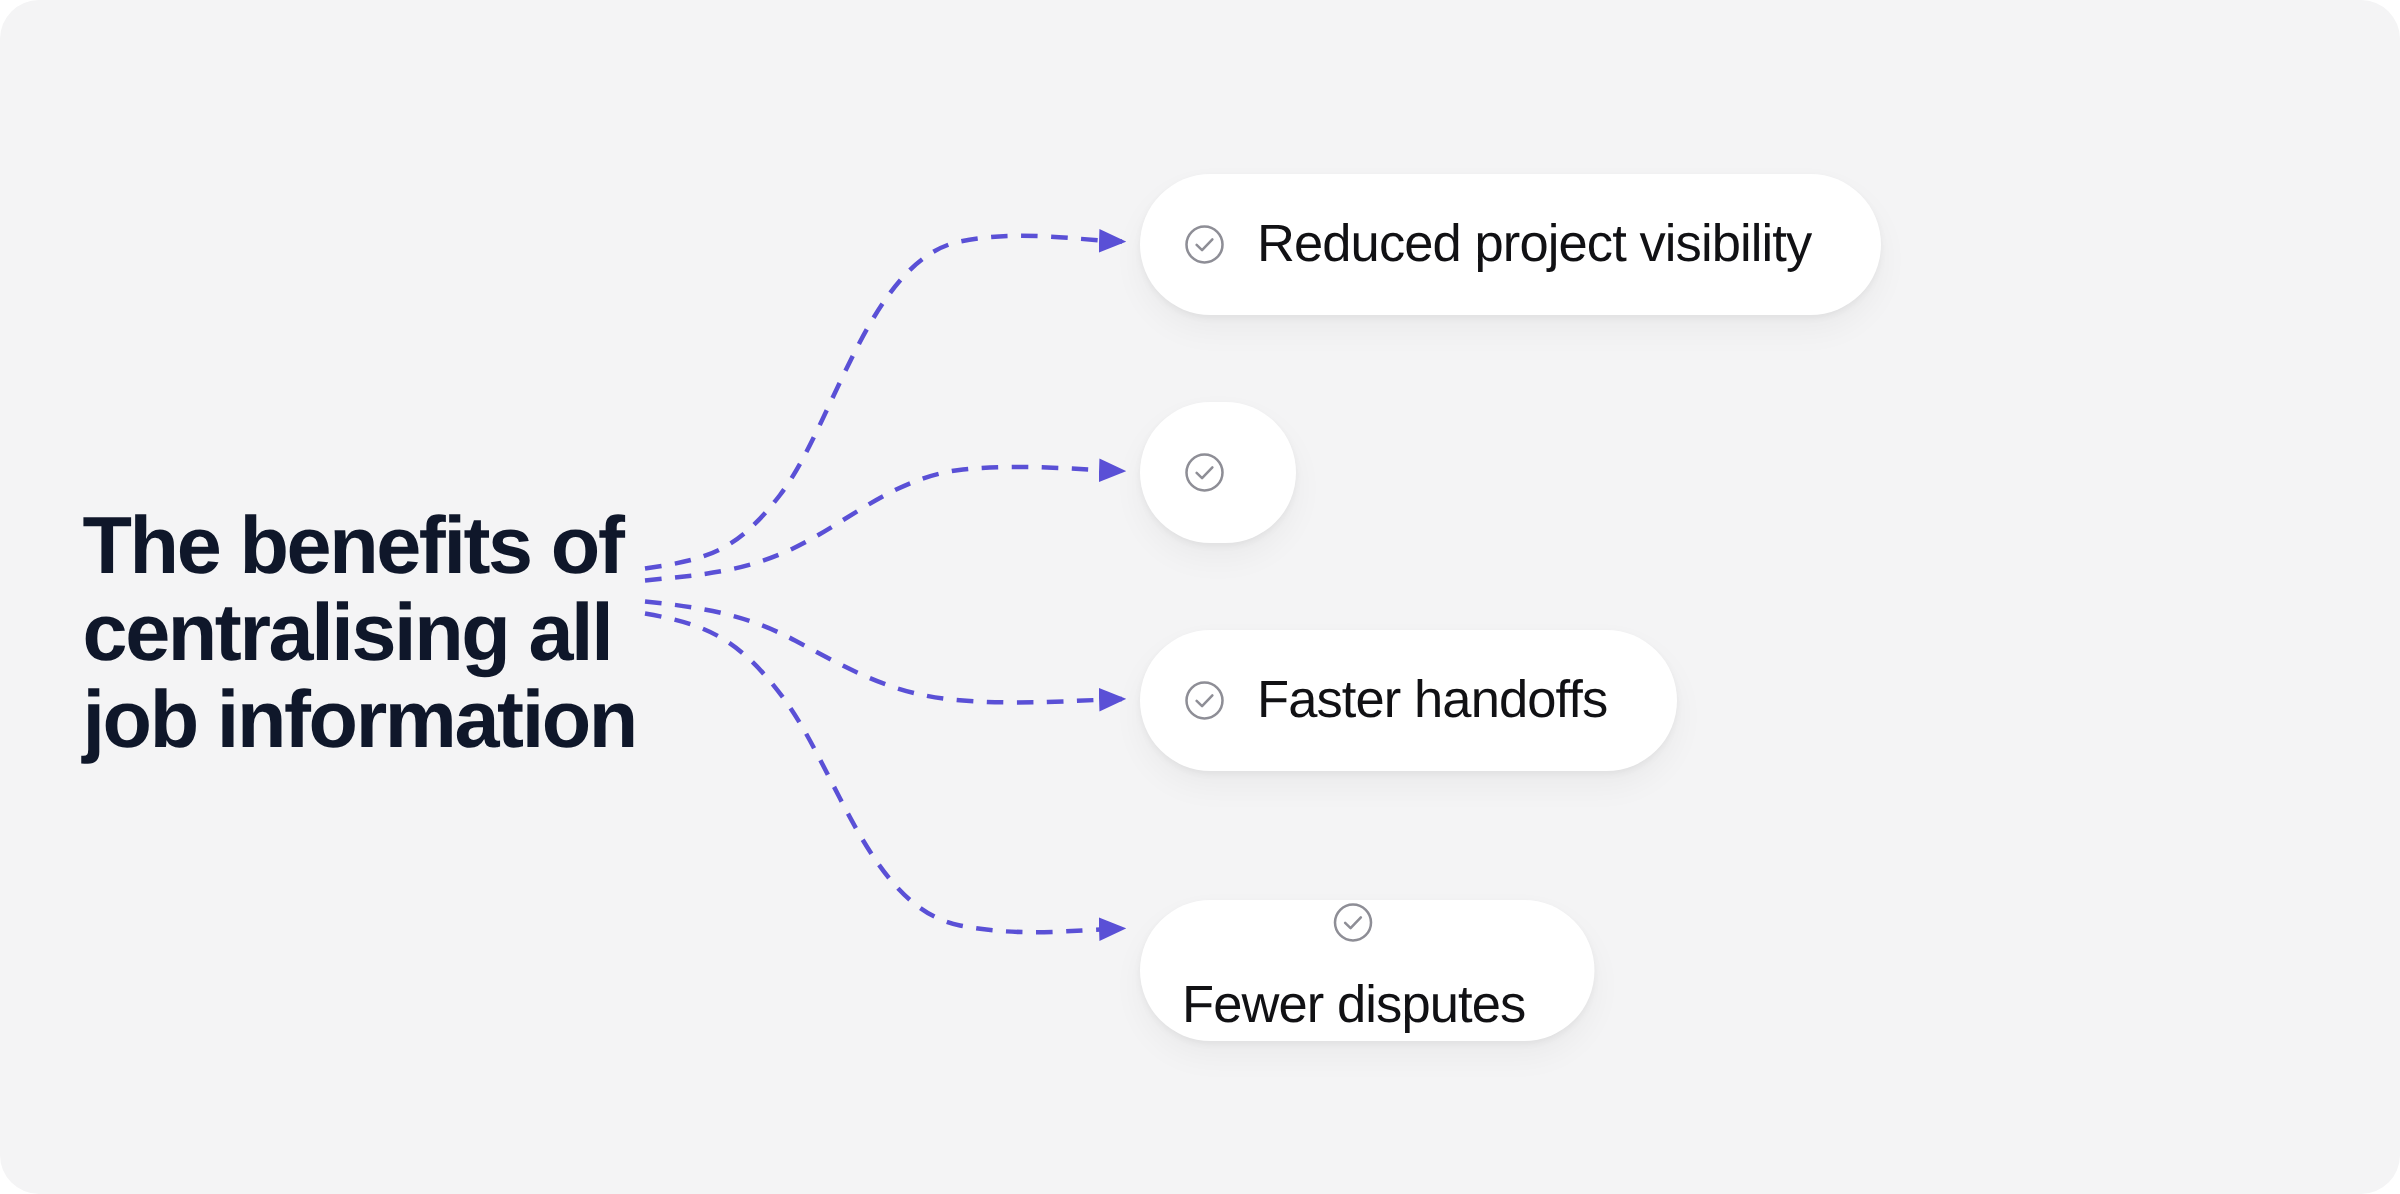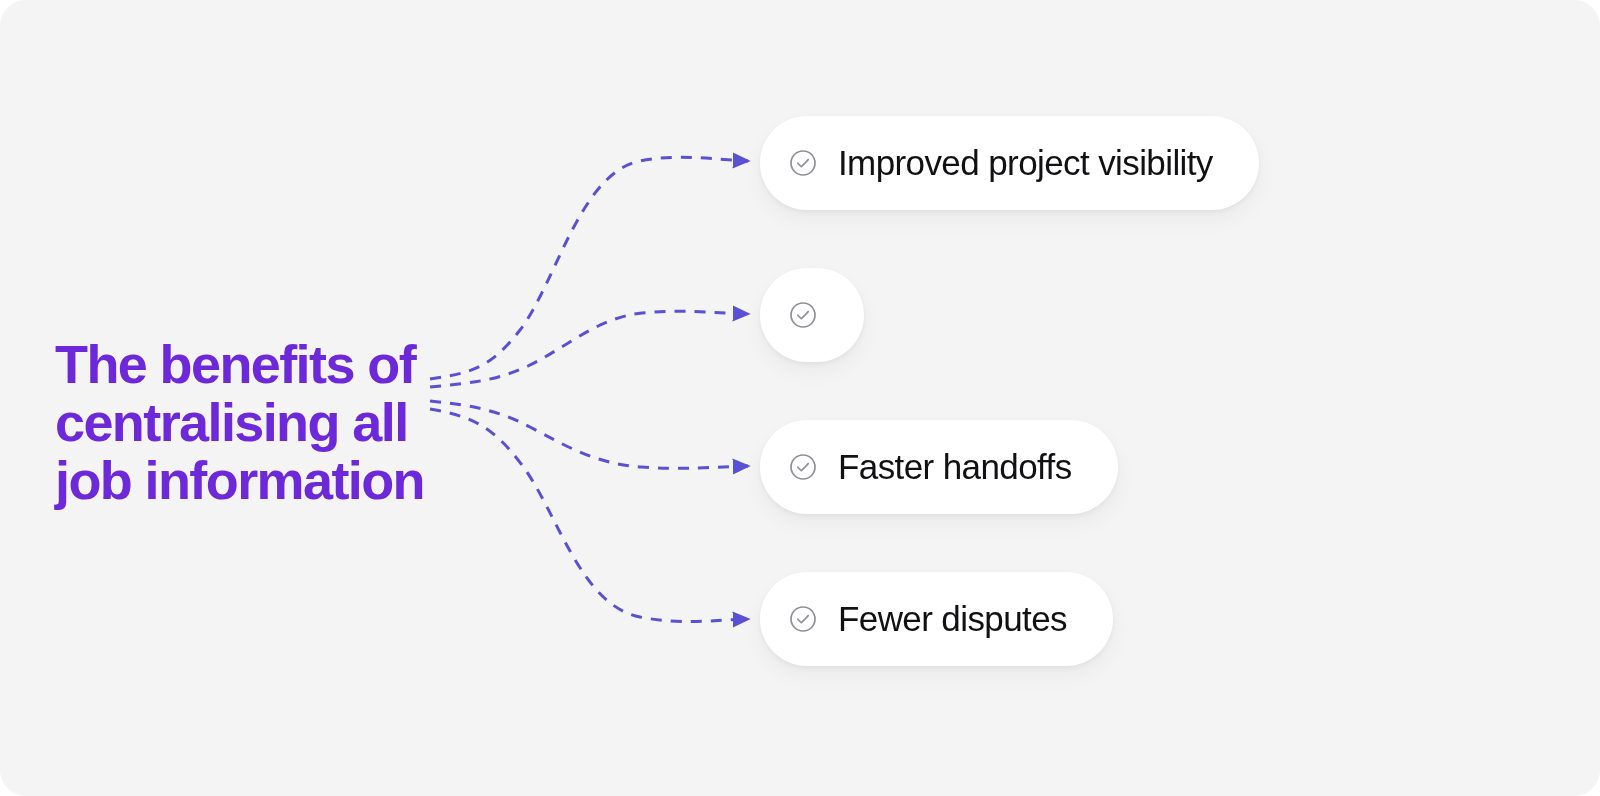--- a/index.html
+++ b/index.html
@@ -22,21 +22,21 @@
     overflow: hidden;
     box-sizing: border-box;
   }
 
   
   #heading {
     position: absolute;
     left: 55px;
     top: 300px;
     width: 400px;
-    color: #6d28d9;
+    color: #0f172a;
     font-size: 54px;
     font-weight: 700;
     line-height: 1.07;
     letter-spacing: -1.6px;
     white-space: pre-line;
   }
 
   
   #connectors {
     position: absolute;
@@ -65,21 +65,21 @@
     padding: 0 46px 0 28px;
     background: #ffffff;
     border-radius: 47px;
     box-sizing: border-box;
     box-shadow: 0 2px 5px rgba(16, 16, 20, 0.05),
                 0 10px 22px rgba(16, 16, 20, 0.045);
   }
   .card-1 { top: 116px; }
   .card-2 { top: 268px; }
   .card-3 { top: 420px; }
-  .card-4 { top: 572px; }
+  .card-4 { top: 600px; flex-direction: column; }
 
   .check-icon {
     flex: 0 0 auto;
     width: 30px;
     height: 30px;
     display: block;
   }
   .card-label {
     color: #111114;
     font-size: 35px;
@@ -111,21 +111,21 @@
     </g>
   </svg>
 
   <div id="cards">
 
     <div class="card card-1">
       <svg class="check-icon" viewBox="0 0 24 24" fill="none" xmlns="http://www.w3.org/2000/svg">
         <circle cx="12" cy="12" r="9.6" stroke="#8e8e96" stroke-width="1.35"></circle>
         <path d="M 7.8 12.2 L 10.7 15 L 16.2 9.3" stroke="#8e8e96" stroke-width="1.35" stroke-linecap="round" stroke-linejoin="round"></path>
       </svg>
-      <span class="card-label">Improved project visibility</span>
+      <span class="card-label">Reduced project visibility</span>
     </div>
 
     <div class="card card-2">
       <svg class="check-icon" viewBox="0 0 24 24" fill="none" xmlns="http://www.w3.org/2000/svg">
         <circle cx="12" cy="12" r="9.6" stroke="#8e8e96" stroke-width="1.35"></circle>
         <path d="M 7.8 12.2 L 10.7 15 L 16.2 9.3" stroke="#8e8e96" stroke-width="1.35" stroke-linecap="round" stroke-linejoin="round"></path>
       </svg>
     </div>
 
     <div class="card card-3">

